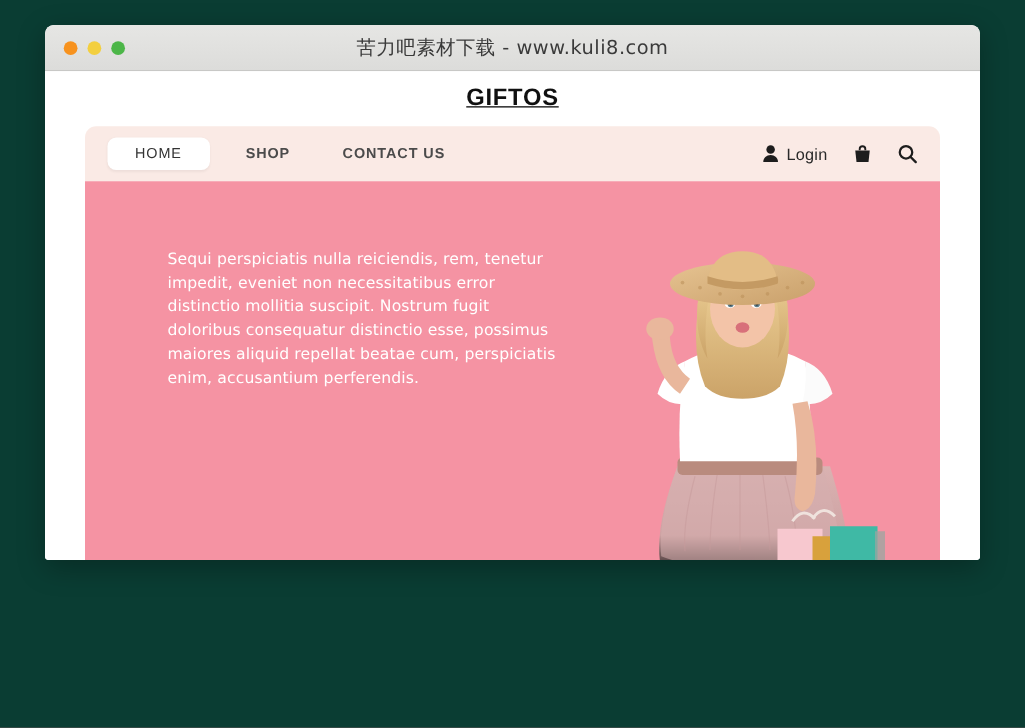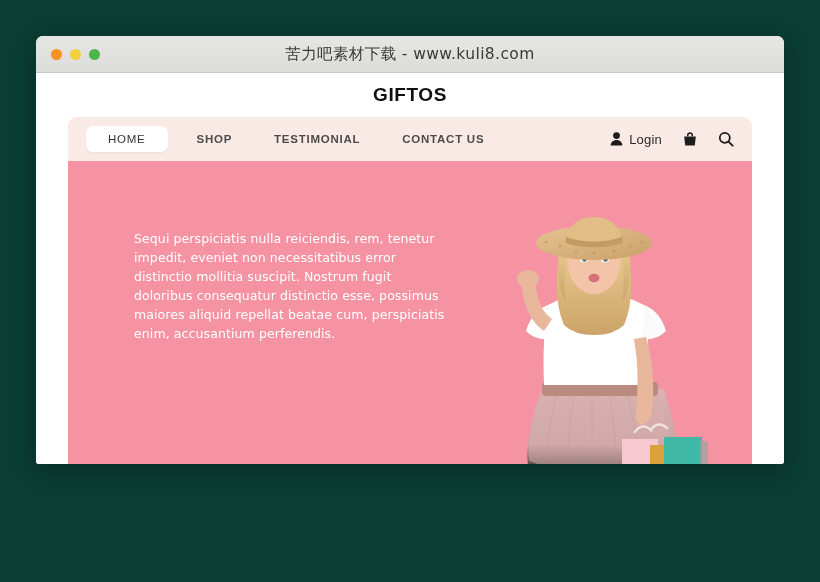--- a/index.html
+++ b/index.html
@@ -12,21 +12,21 @@
   }
   .desktop {
     position:relative;
     width:820px; height:582px;
     background:#0a3d33;
   }
 
   
   .window {
     position:absolute;
-    left:36px; top:36px;
+    left:36px; top:20px;
     width:748px; height:428px;
     background:#ffffff;
     border-radius:7px 7px 3px 3px;
     overflow:hidden;
     box-shadow:0 6px 22px rgba(0,0,0,0.28);
   }
   .titlebar {
     position:relative;
     height:37px;
     background:linear-gradient(180deg,#e6e6e4 0%,#dcdcda 100%);
@@ -53,21 +53,21 @@
   .viewport {
     position:relative;
     height:473px;
     background:#ffffff;
     overflow:hidden;
   }
 
   
   .brand-row {
     height:44px;
-    display:flex; align-items:center; justify-content:center;
+    display:flex; align-items:center; justify-content:center;text-decoration:underline;
   }
   .brand {
     font-size:19px;
     font-weight:bold;
     letter-spacing:0.6px;
     color:#101010;
     font-family:"Liberation Sans", sans-serif;
   }
 
   
@@ -134,21 +134,20 @@
   }
   .hero-title {
     color:#ffffff;
     font-size:43px;
     line-height:51px;
     font-weight:bold;
     letter-spacing:-0.6px;
     font-family:"DejaVu Sans", sans-serif;
   }
   .hero-text {
-    margin-top:16px;
     color:#ffffff;
     font-size:12.5px;
     line-height:19px;
     letter-spacing:0.1px;
     font-family:"DejaVu Sans", sans-serif;
   }
 
   
   .girl {
     position:absolute;
@@ -178,21 +177,20 @@
 
       <div class="brand-row">
         <div class="brand">GIFTOS</div>
       </div>
 
       <div class="nav-wrap">
         <nav class="navbar">
           <div class="nav-links">
             <a class="nav-link active">HOME</a>
             <a class="nav-link">SHOP</a>
-            <a class="nav-link">TESTIMONIAL</a>
             <a class="nav-link">CONTACT US</a>
           </div>
 
           <div class="nav-right">
             <div class="login-group">
               <span class="icon">
                 <svg width="13" height="14" viewBox="0 0 13 14">
                   <circle cx="6.5" cy="3.6" r="3.4" fill="#1d1d1d"></circle>
                   <path d="M0.6 13.6c0-3.3 2.6-5.6 5.9-5.6s5.9 2.3 5.9 5.6z" fill="#1d1d1d"></path>
                 </svg>

